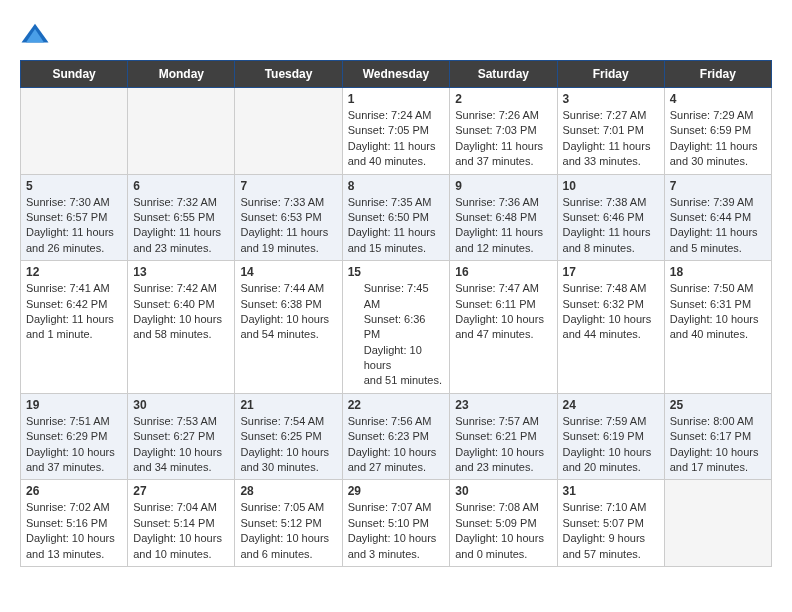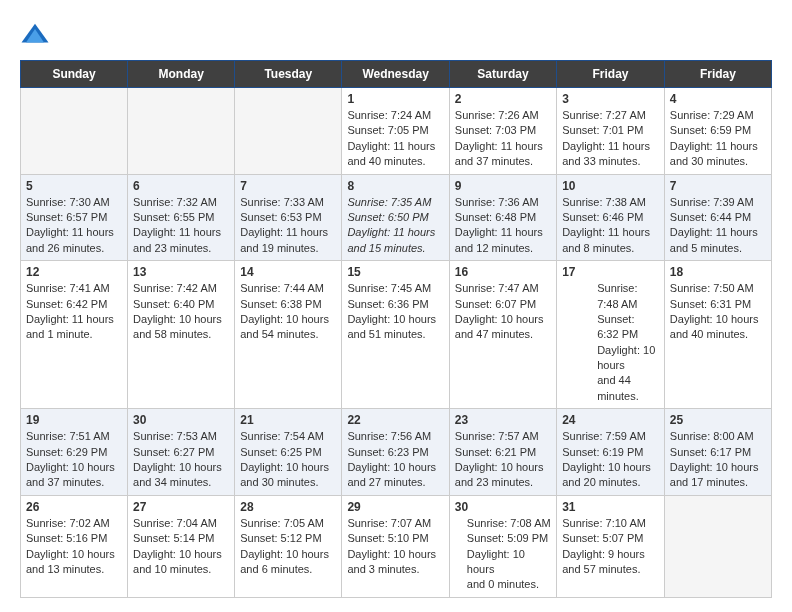--- a/index.html
+++ b/index.html
@@ -178,21 +178,21 @@
         </td>
         <td>
           <div class="day-num">7</div>
           <div class="day-info" style="white-space: pre-line;">Sunrise: 7:33 AM
 Sunset: 6:53 PM
 Daylight: 11 hours
 and 19 minutes.</div>
         </td>
         <td>
           <div class="day-num">8</div>
-          <div class="day-info" style="white-space: pre-line; font-style: italic;">Sunrise: 7:35 AM
+          <div class="day-info" style="white-space: pre-line;">Sunrise: 7:35 AM
 Sunset: 6:50 PM
 Daylight: 11 hours
 and 15 minutes.</div>
         </td>
         <td>
           <div class="day-num">9</div>
           <div class="day-info" style="white-space: pre-line;">Sunrise: 7:36 AM
 Sunset: 6:48 PM
 Daylight: 11 hours
 and 12 minutes.</div>
@@ -229,35 +229,35 @@
         </td>
         <td>
           <div class="day-num">14</div>
           <div class="day-info" style="white-space: pre-line;">Sunrise: 7:44 AM
 Sunset: 6:38 PM
 Daylight: 10 hours
 and 54 minutes.</div>
         </td>
         <td>
           <div class="day-num">15</div>
-          <div class="day-info" style="white-space: pre-line;">Sunrise: 7:45 AM
+          <div class="day-info" style="white-space: pre-line; margin-left: 16px;">Sunrise: 7:45 AM
 Sunset: 6:36 PM
 Daylight: 10 hours
 and 51 minutes.</div>
         </td>
         <td>
           <div class="day-num">16</div>
           <div class="day-info" style="white-space: pre-line;">Sunrise: 7:47 AM
-Sunset: 6:07 PM
+Sunset: 6:11 PM
 Daylight: 10 hours
 and 47 minutes.</div>
         </td>
         <td>
           <div class="day-num">17</div>
-          <div class="day-info" style="white-space: pre-line; margin-left: 35px;">Sunrise: 7:48 AM
+          <div class="day-info" style="white-space: pre-line;">Sunrise: 7:48 AM
 Sunset: 6:32 PM
 Daylight: 10 hours
 and 44 minutes.</div>
         </td>
         <td>
           <div class="day-num">18</div>
           <div class="day-info" style="white-space: pre-line;">Sunrise: 7:50 AM
 Sunset: 6:31 PM
 Daylight: 10 hours
 and 40 minutes.</div>
@@ -338,21 +338,21 @@
         </td>
         <td>
           <div class="day-num">29</div>
           <div class="day-info" style="white-space: pre-line;">Sunrise: 7:07 AM
 Sunset: 5:10 PM
 Daylight: 10 hours
 and 3 minutes.</div>
         </td>
         <td>
           <div class="day-num">30</div>
-          <div class="day-info" style="white-space: pre-line; margin-left: 12px;">Sunrise: 7:08 AM
+          <div class="day-info" style="white-space: pre-line;">Sunrise: 7:08 AM
 Sunset: 5:09 PM
 Daylight: 10 hours
 and 0 minutes.</div>
         </td>
         <td>
           <div class="day-num">31</div>
           <div class="day-info" style="white-space: pre-line;">Sunrise: 7:10 AM
 Sunset: 5:07 PM
 Daylight: 9 hours
 and 57 minutes.</div>

